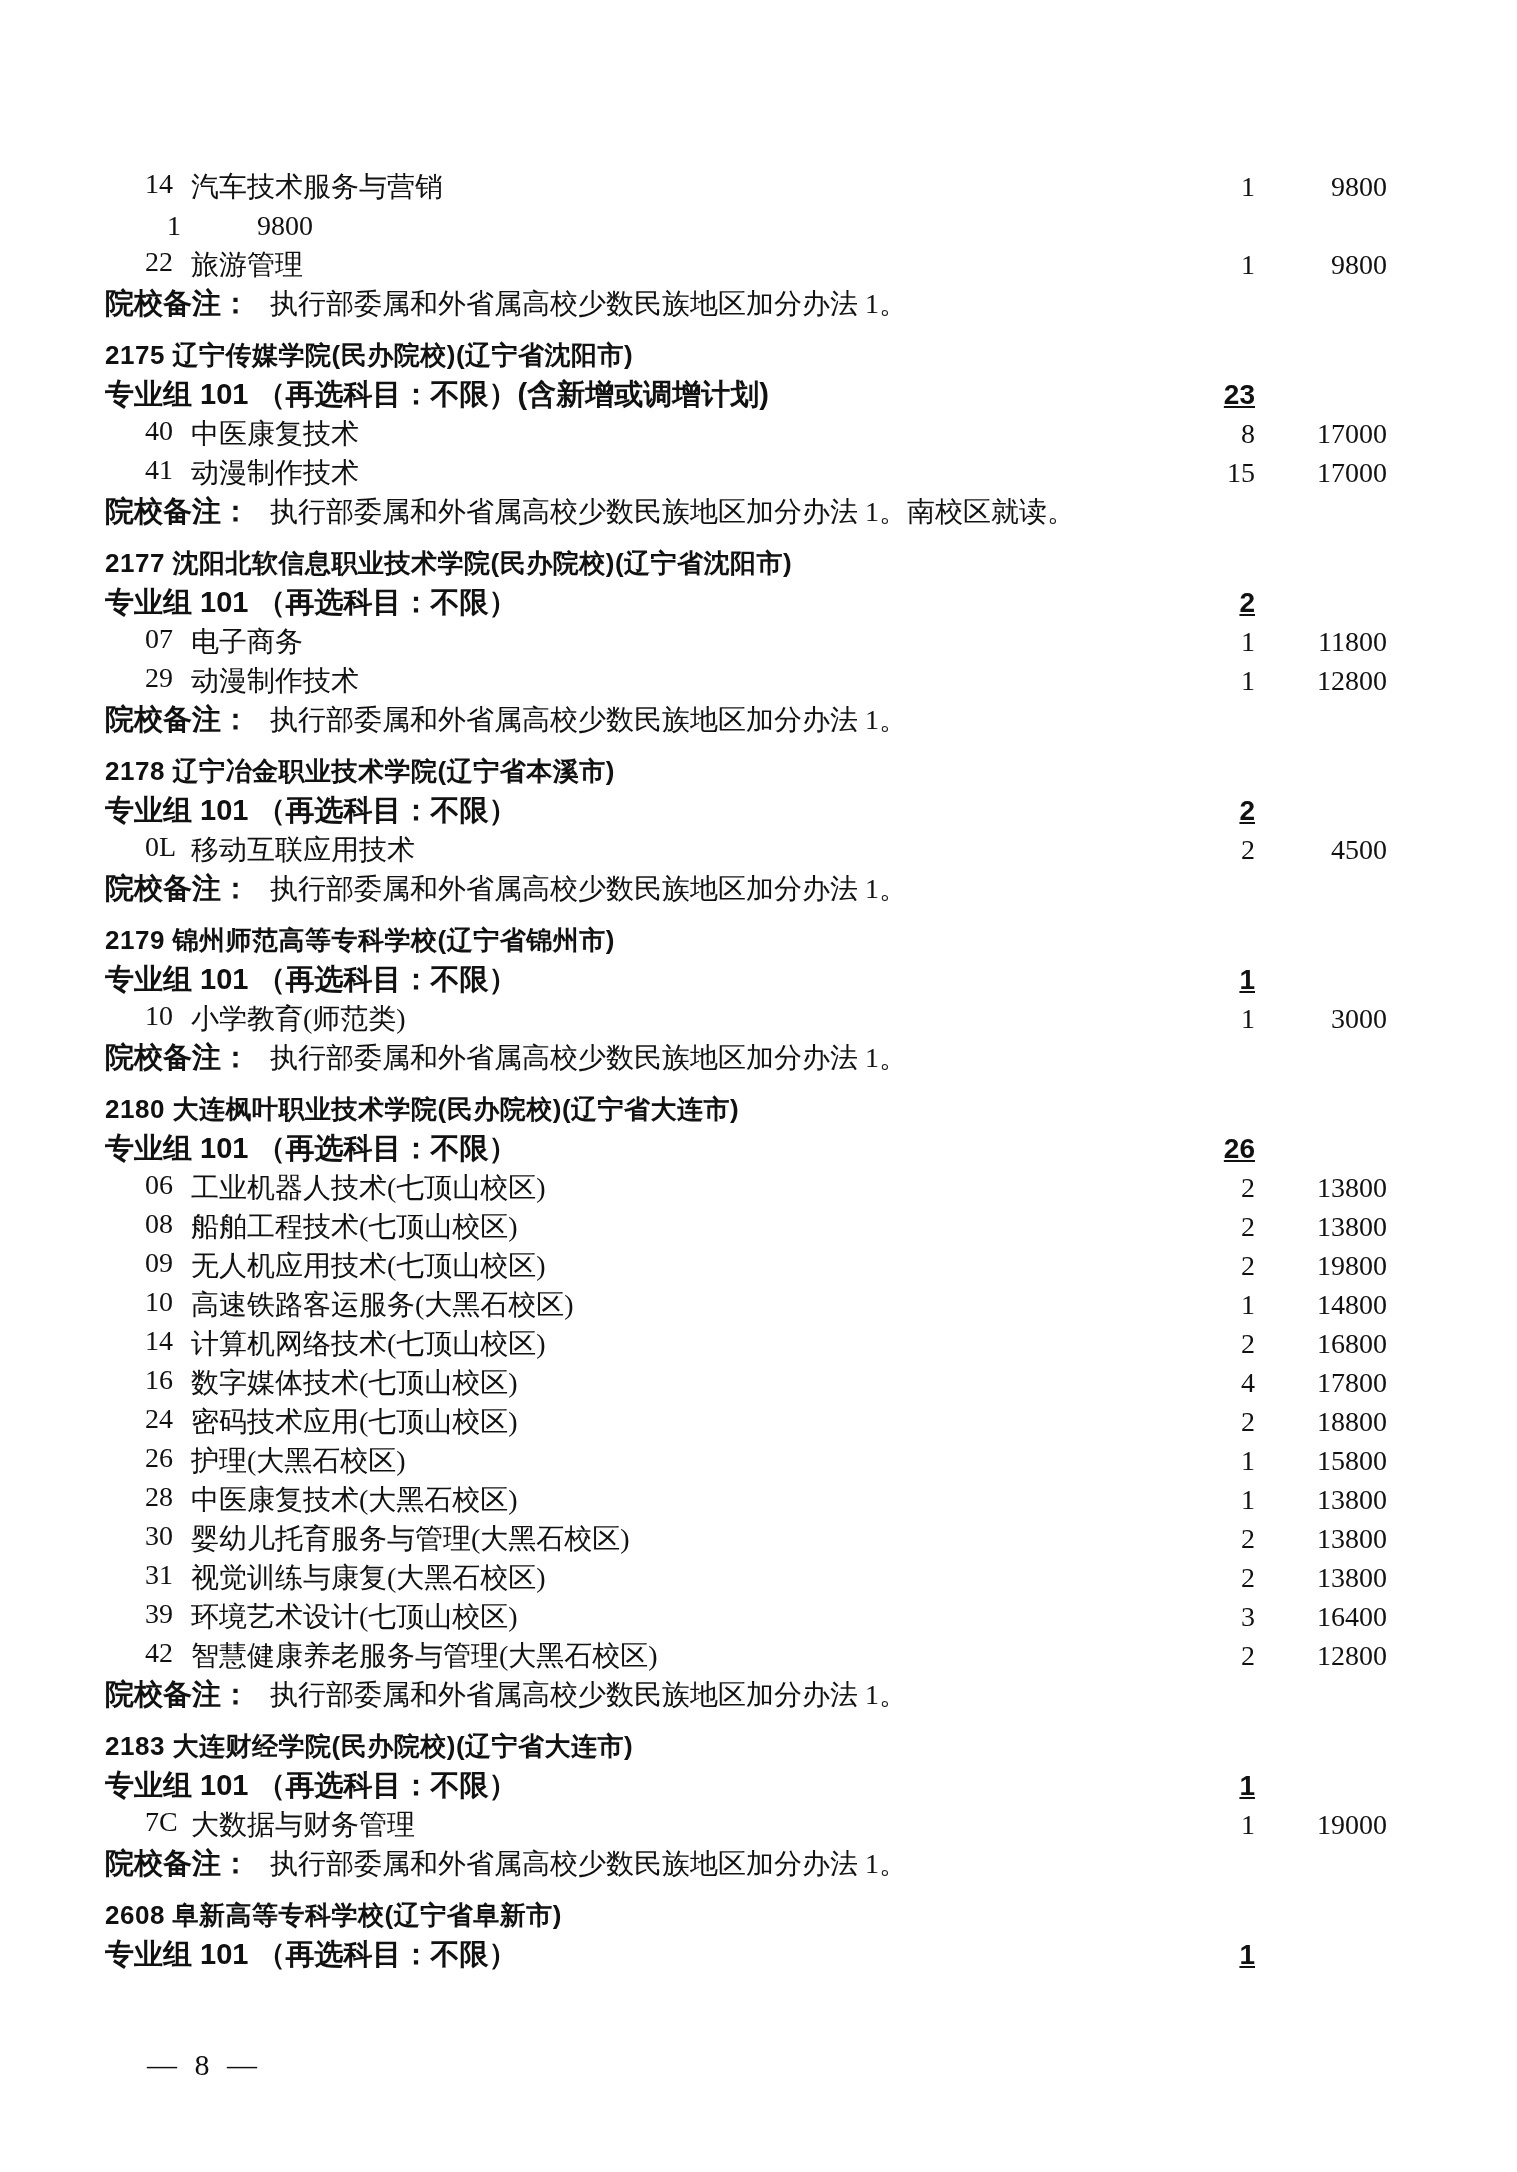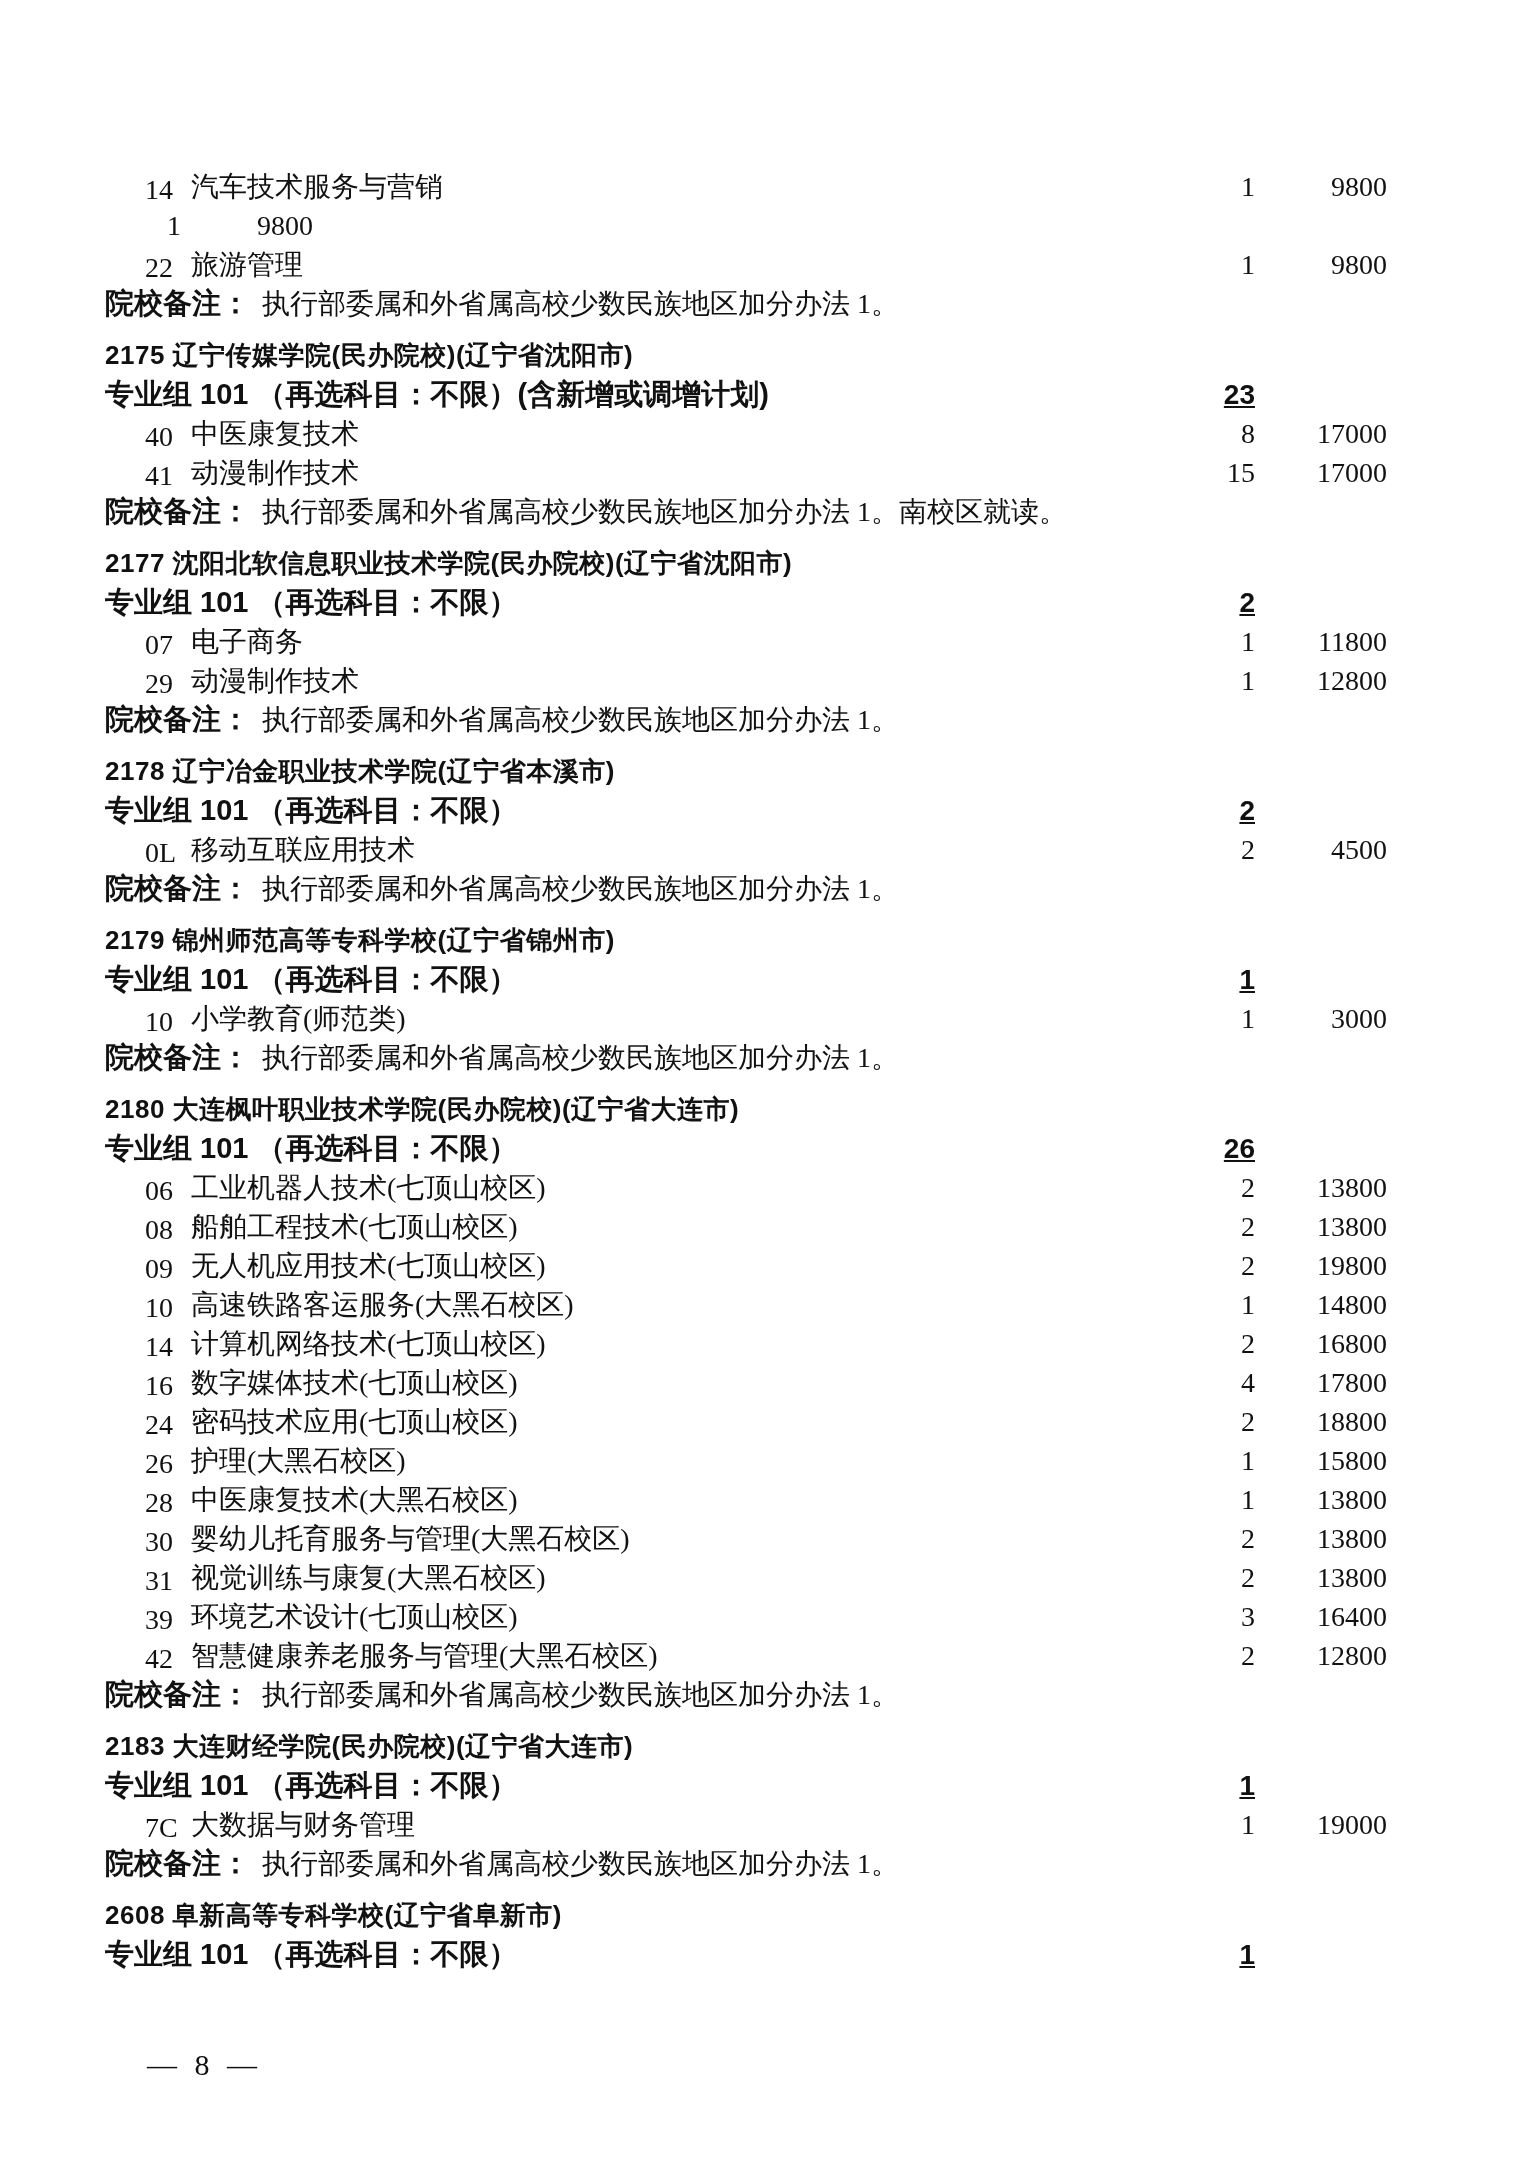--- a/index.html
+++ b/index.html
@@ -21,21 +21,21 @@
   }
   .sec { }
   .sec.has-header { margin-top:13px; }
   .line {
     display:flex;
     align-items:center;
     height:39px;
     font-size:28px;
     white-space:nowrap;
   }
-  .grow { flex:1 1 auto; display:flex; align-items:flex-end; }
+  .grow { flex:1 1 auto; display:flex; align-items:flex-start; }
   .head {
     font-family:"Liberation Sans","DejaVu Sans",sans-serif;
     font-weight:700;
     font-size:26px;
     letter-spacing:0.5px;
   }
   .group .grow {
     font-family:"Liberation Sans","DejaVu Sans",sans-serif;
     font-weight:700;
     font-size:29px;
@@ -48,21 +48,21 @@
   }
   .course .lab { padding-left:40px; }
   .num { display:inline-block; min-width:34px; margin-right:12px; }
   .col-count { width:76px; text-align:right; flex:0 0 auto; }
   .col-fee   { width:132px; text-align:right; flex:0 0 auto; }
   .remark .rlabel {
     font-family:"Liberation Sans","DejaVu Sans",sans-serif;
     font-weight:700;
     font-size:29px;
   }
-  .remark .rtext { margin-left:12px; font-size:28px; }
+  .remark .rtext { margin-left:20px; font-size:28px; }
   .footer {
     position:absolute;
     left:147px; top:2048px;
     font-size:30px;
     letter-spacing:5px;
     font-family:"Liberation Serif","DejaVu Serif",serif;
   }
 </style>
 </head>
 <body>

